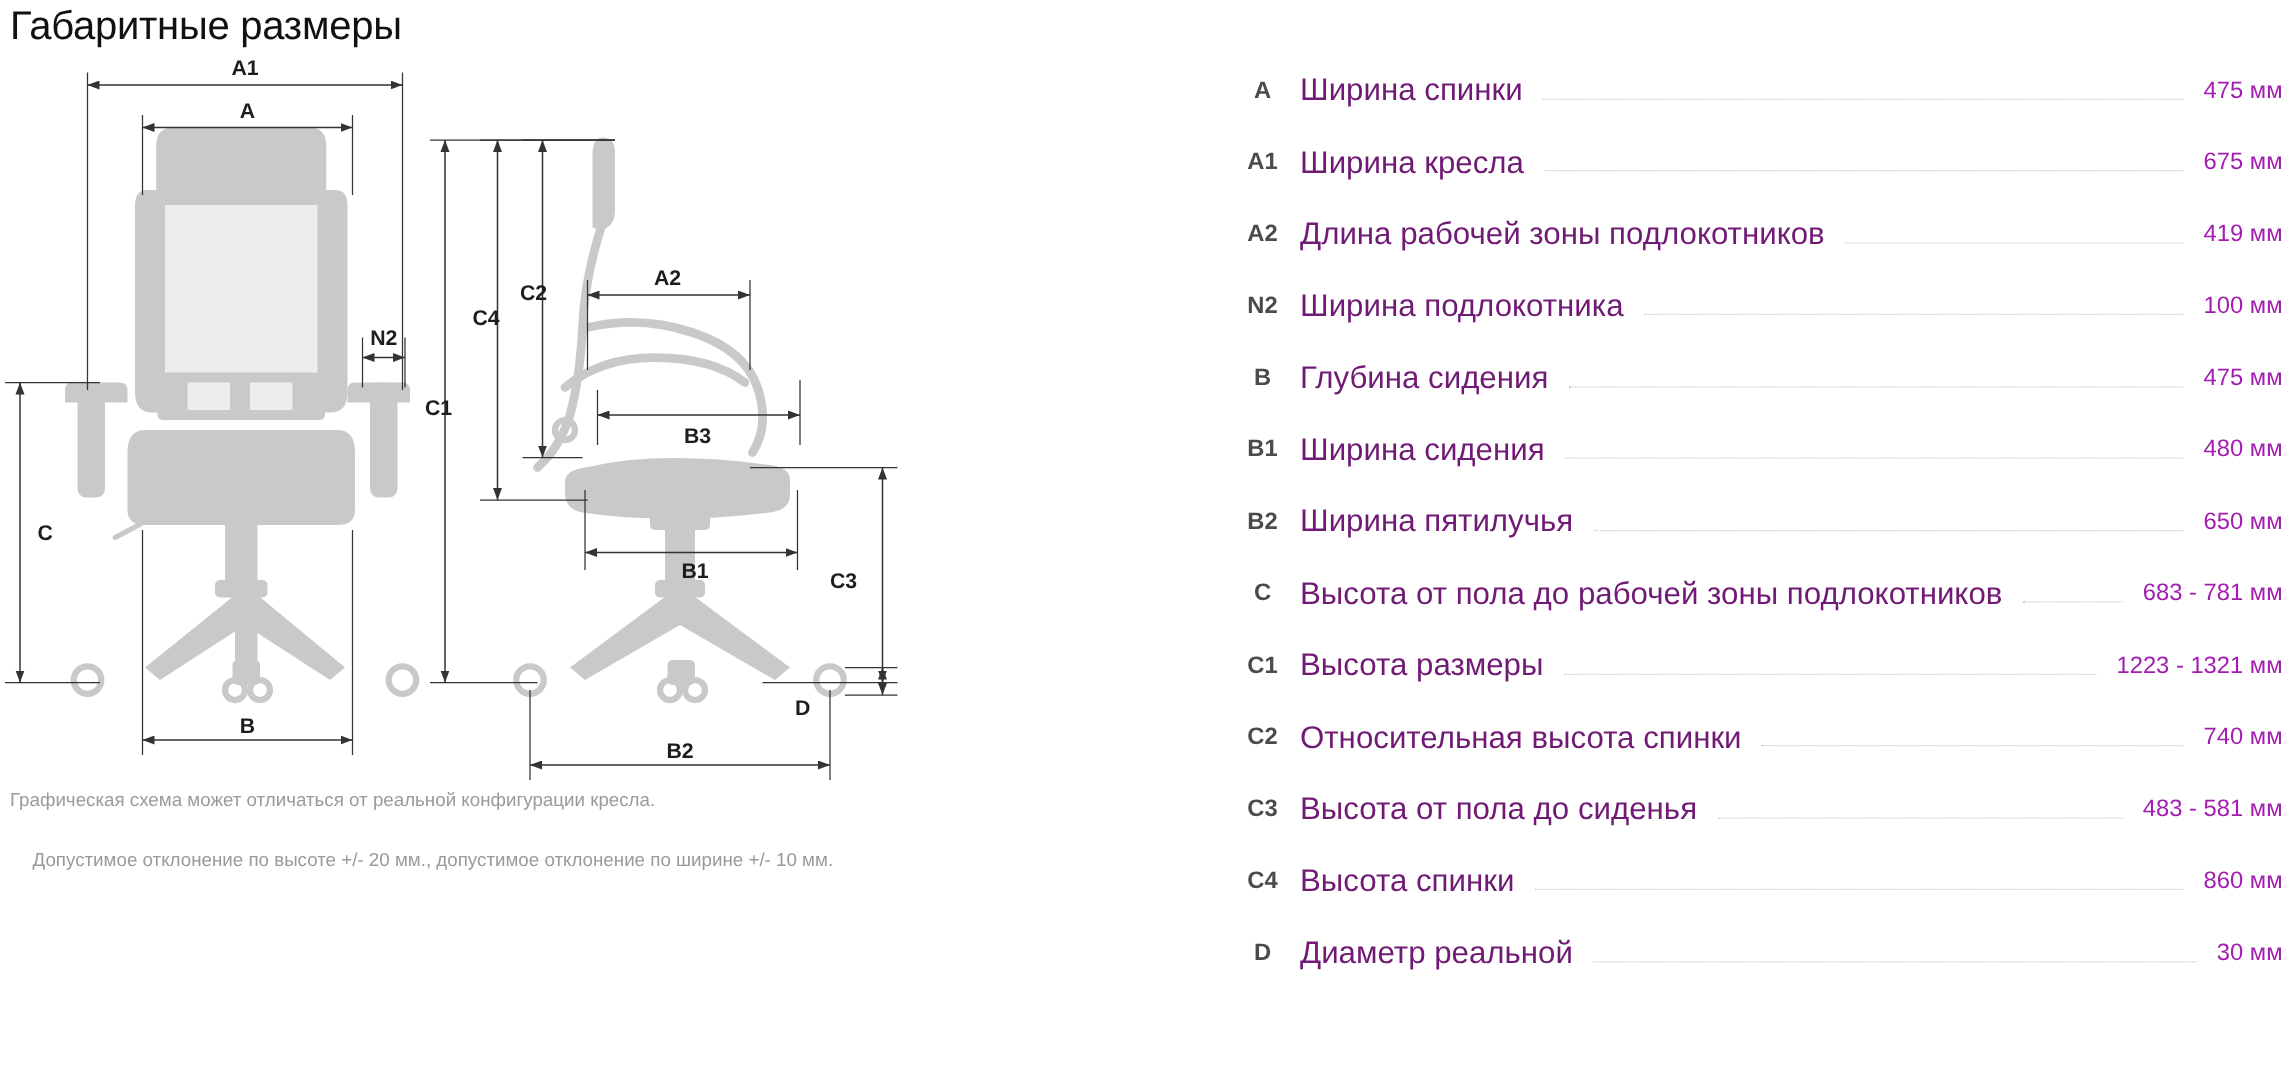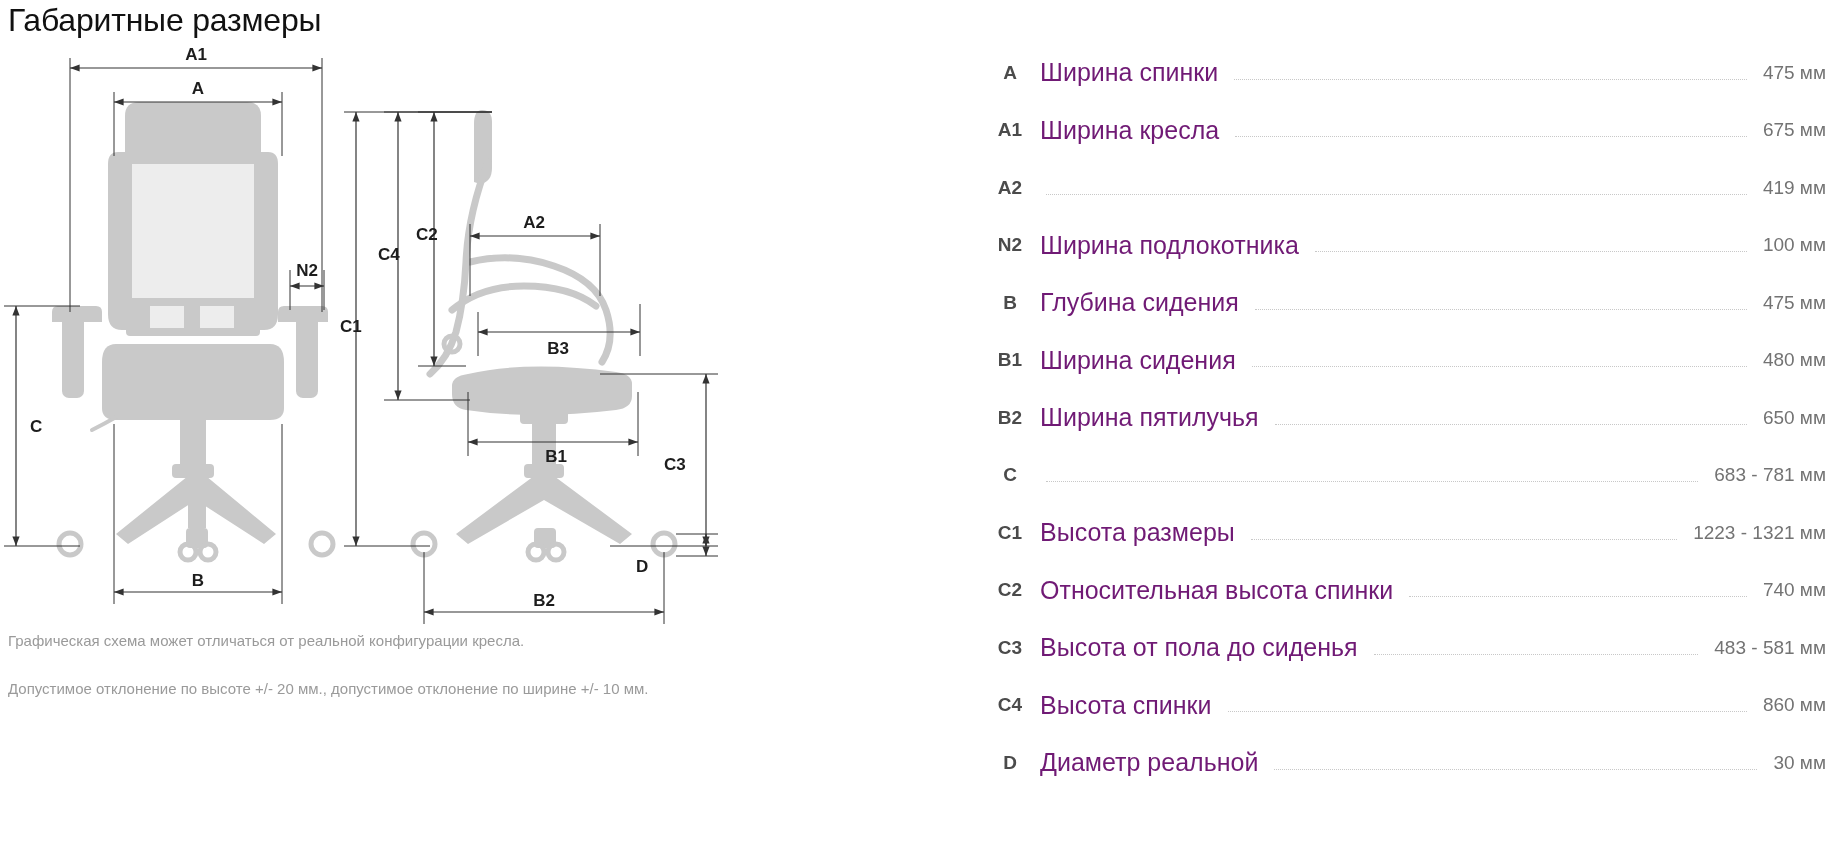--- a/index.html
+++ b/index.html
@@ -12,21 +12,21 @@
     position:absolute;left:8px;top:2px;
     font-size:32px;font-weight:normal;color:#111;letter-spacing:-0.2px;
   }
 
   
   .diagram-area{position:absolute;left:0;top:44px;width:900px;height:580px;}
   .diagram-note{
     position:absolute;left:8px;font-size:15px;color:#9a9a9a;line-height:1.5;
   }
   #note1{top:630px;text-align:right;}
-  #note2{top:678px;width:700px;}
+  #note2{top:678px;width:700px;margin-left:18px;}
 
   svg{display:block;}
   .dim-line{stroke:#333;stroke-width:1.2;}
   .ext-line{stroke:#333;stroke-width:1;}
   .chair{fill:#c9c9c9;}
   .chair-light{fill:#ededed;}
   .chair-stroke{fill:none;stroke:#c9c9c9;stroke-width:7;stroke-linecap:round;stroke-linejoin:round;}
   .lbl{font-family:"Liberation Sans",sans-serif;font-size:17px;font-weight:bold;fill:#1d1d1d;}
 
   
@@ -39,21 +39,21 @@
   .spec-code{
     width:60px;text-align:center;font-size:19px;font-weight:bold;color:#4b4b4b;flex:0 0 60px;
   }
   .spec-name{
     font-size:25px;color:#701a75;white-space:nowrap;padding-right:10px;
   }
   .spec-dots{
     flex:1 1 auto;height:1px;border-bottom:1px dotted #c8c8c8;margin:0 6px;position:relative;top:6px;
   }
   .spec-val{
-    font-size:19px;color:#737373;white-space:nowrap;padding-left:10px;text-align:right;
+    font-size:19px;color:#a21caf;white-space:nowrap;padding-left:10px;text-align:right;
   }
 </style>
 </head>
 <body>
 
 <div class="page-title">Габаритные размеры</div>
 
 <div class="diagram-area">
   <svg width="900" height="580" viewBox="0 0 900 580">
     <defs>
@@ -239,20 +239,21 @@
     <div class="spec-val">475 мм</div>
   </div>
   <div class="spec-row">
     <div class="spec-code">A1</div>
     <div class="spec-name">Ширина кресла</div>
     <div class="spec-dots"></div>
     <div class="spec-val">675 мм</div>
   </div>
   <div class="spec-row">
     <div class="spec-code">A2</div>
+    <div class="spec-name">Длина рабочей зоны подлокотников</div>
     <div class="spec-dots"></div>
     <div class="spec-val">419 мм</div>
   </div>
   <div class="spec-row">
     <div class="spec-code">N2</div>
     <div class="spec-name">Ширина подлокотника</div>
     <div class="spec-dots"></div>
     <div class="spec-val">100 мм</div>
   </div>
   <div class="spec-row">
@@ -268,20 +269,21 @@
     <div class="spec-val">480 мм</div>
   </div>
   <div class="spec-row">
     <div class="spec-code">B2</div>
     <div class="spec-name">Ширина пятилучья</div>
     <div class="spec-dots"></div>
     <div class="spec-val">650 мм</div>
   </div>
   <div class="spec-row">
     <div class="spec-code">C</div>
+    <div class="spec-name">Высота от пола до рабочей зоны подлокотников</div>
     <div class="spec-dots"></div>
     <div class="spec-val">683 - 781 мм</div>
   </div>
   <div class="spec-row">
     <div class="spec-code">C1</div>
     <div class="spec-name">Высота размеры</div>
     <div class="spec-dots"></div>
     <div class="spec-val">1223 - 1321 мм</div>
   </div>
   <div class="spec-row">

